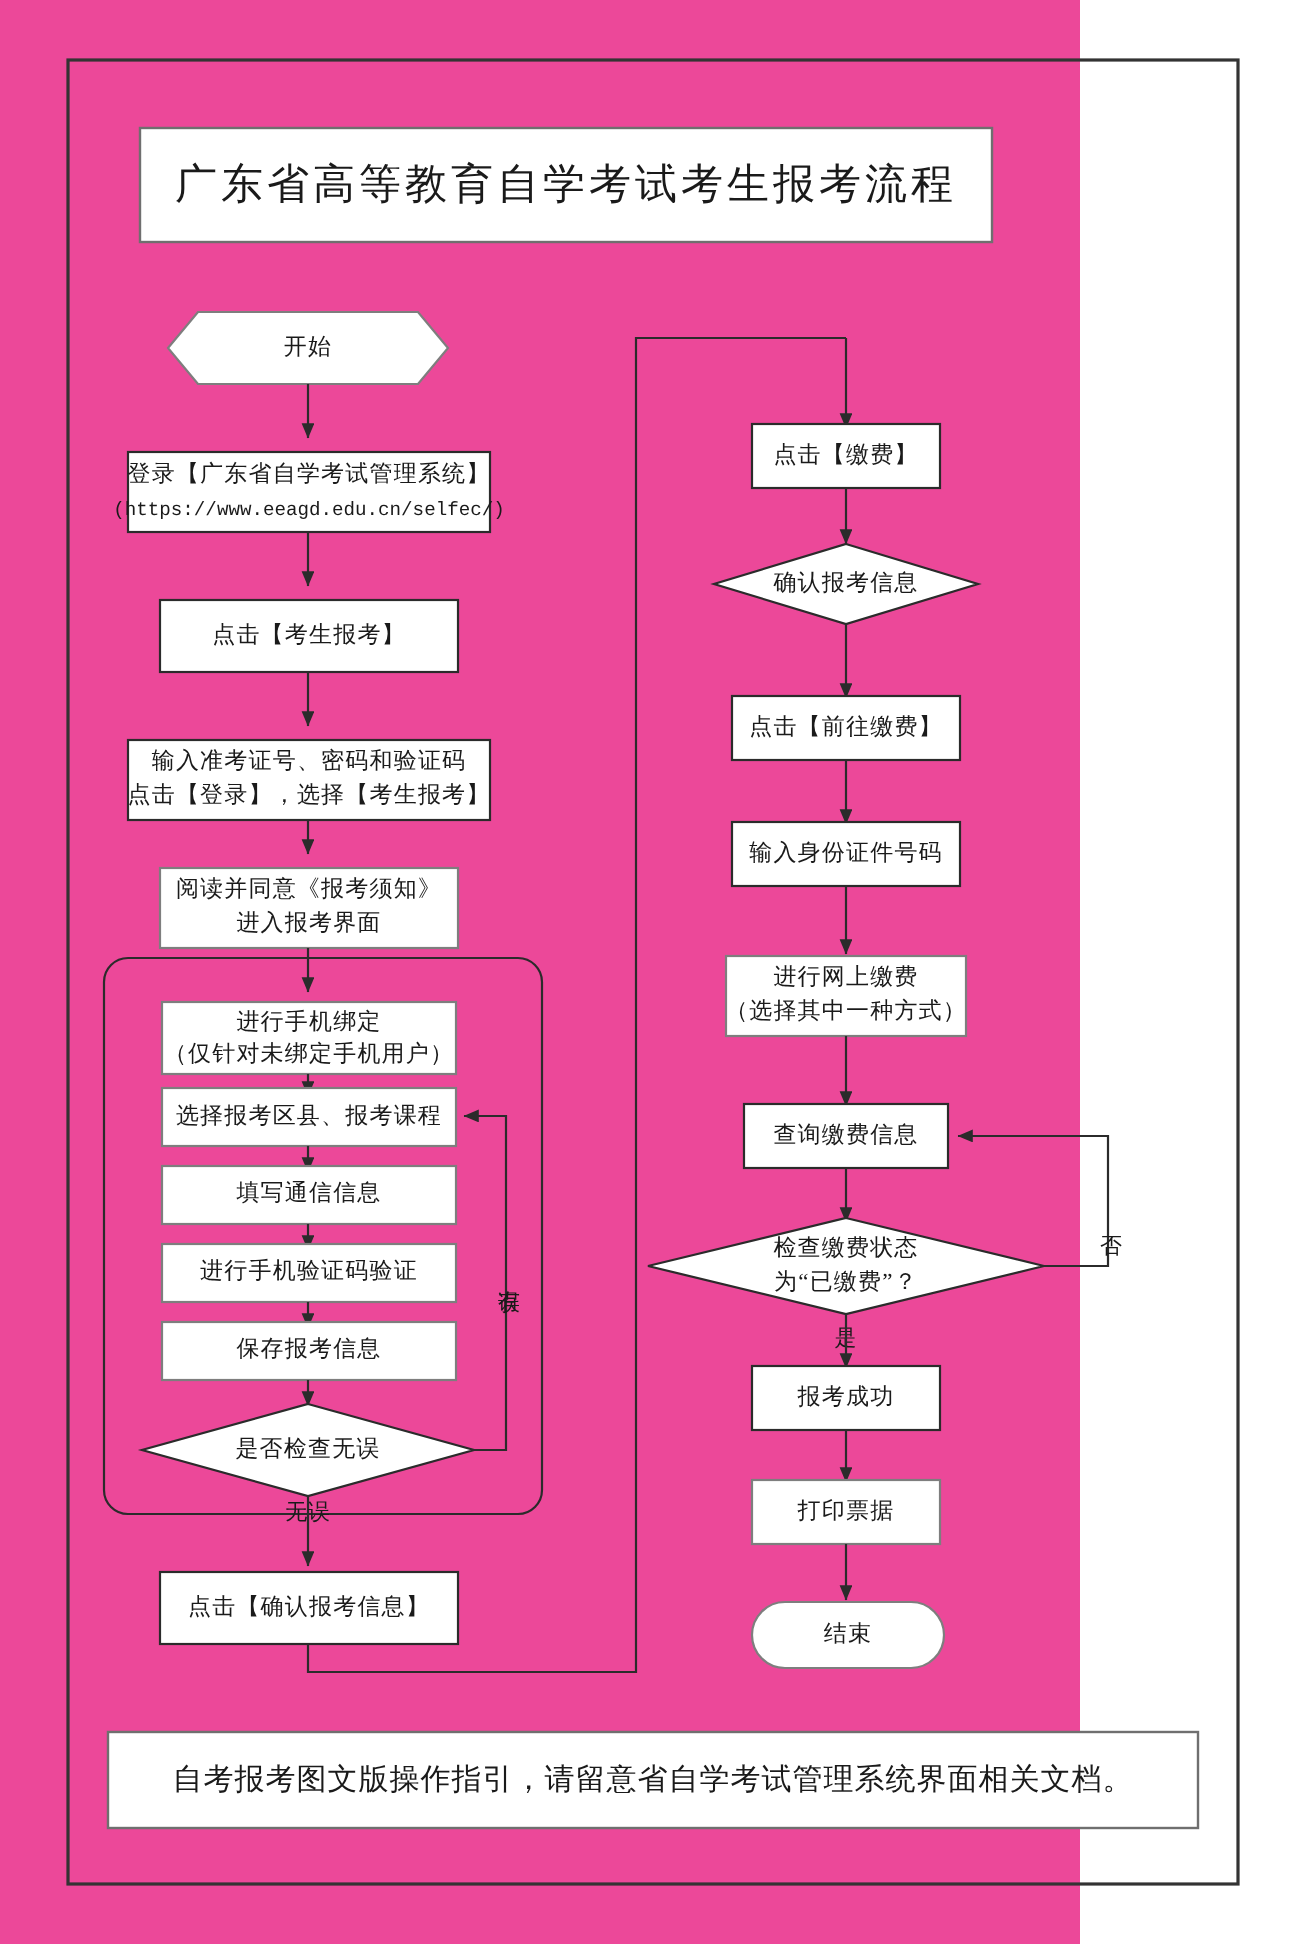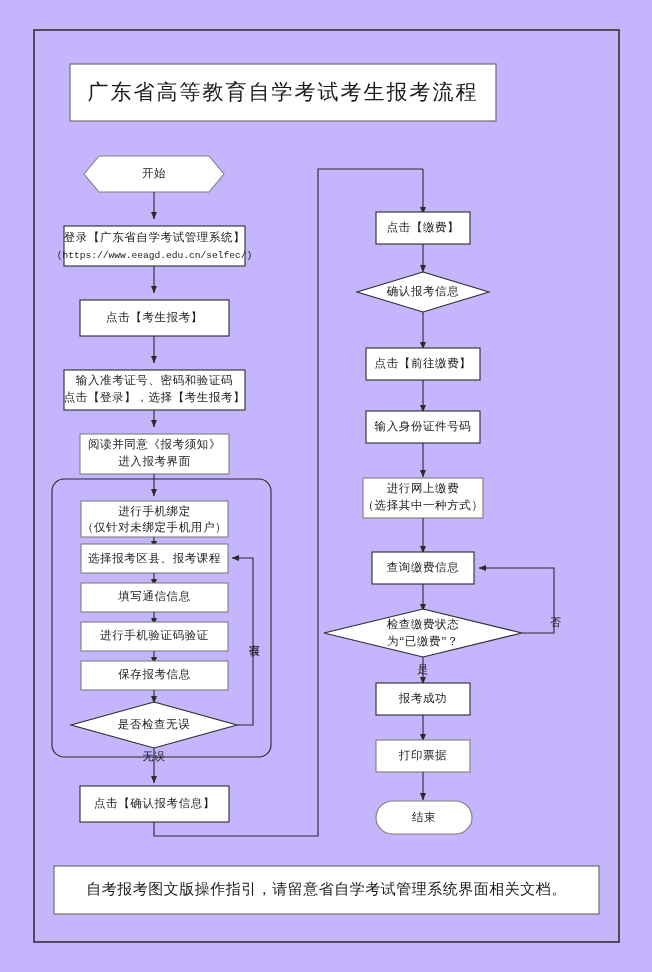--- a/index.html
+++ b/index.html
@@ -8,23 +8,23 @@
     background: #ffffff;
   }
   body {
     width: 652px;
     height: 972px;
     font-family: "Liberation Serif", "DejaVu Serif", serif;
     overflow: hidden;
   }
   #sheet {
     position: relative;
-    width: 652px;
+    width: 540px;
     height: 972px;
-    background: #c4b5fd;
+    background: #ec4899;
   }
   svg#flow {
     position: absolute;
     left: 0;
     top: 0;
     width: 652px;
     height: 972px;
     display: block;
   }
   .shape {

